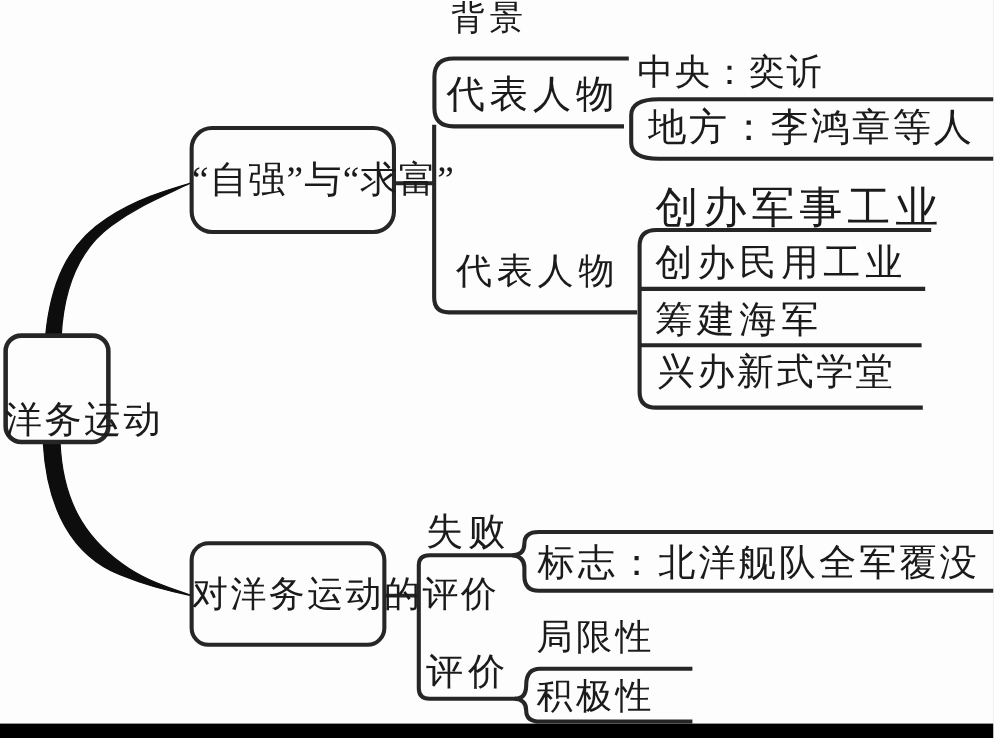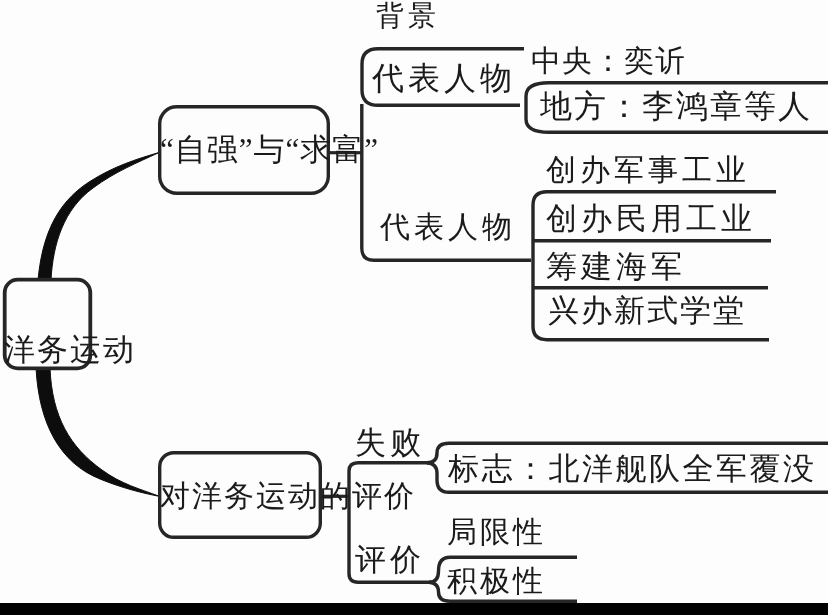--- a/index.html
+++ b/index.html
@@ -75,21 +75,21 @@
     <span>动的评价</span>
   </div>
 
   <div class="t" style="left:376px;top:2px;font-size:28px;letter-spacing:4px;">背景</div>
 
   <div class="t" style="left:372px;top:62px;font-size:32px;letter-spacing:4px;">代表人物</div>
   <div class="t" style="left:531px;top:46px;font-size:30px;letter-spacing:1px;">中央：奕䜣</div>
   <div class="t" style="left:540px;top:90px;font-size:32px;letter-spacing:2px;">地方：李鸿章等人</div>
 
   <div class="t" style="left:380px;top:212px;font-size:30px;letter-spacing:4px;">代表人物</div>
-  <div class="t" style="left:546px;top:155px;font-size:30px;letter-spacing:4px;">创办军事工业</div>
+  <div class="t" style="left:546px;top:155px;font-size:36px;letter-spacing:4px;">创办军事工业</div>
   <div class="t" style="left:546px;top:203px;font-size:31px;letter-spacing:4px;">创办民用工业</div>
   <div class="t" style="left:546px;top:251px;font-size:31px;letter-spacing:4px;">筹建海军</div>
   <div class="t" style="left:548px;top:297px;font-size:31px;letter-spacing:2px;font-family:Liberation Mono, monospace;">兴办新式学堂</div>
 
   <div class="t" style="left:355px;top:427px;font-size:31px;letter-spacing:4px;">失败</div>
   <div class="t" style="left:448px;top:453px;font-size:31px;letter-spacing:2.5px;">标志：北洋舰队全军覆没</div>
 
   <div class="t" style="left:355px;top:544px;font-size:31px;letter-spacing:4px;">评价</div>
   <div class="t" style="left:447px;top:517px;font-size:30px;letter-spacing:3px;">局限性</div>
   <div class="t" style="left:447px;top:566px;font-size:30px;letter-spacing:3px;">积极性</div>

